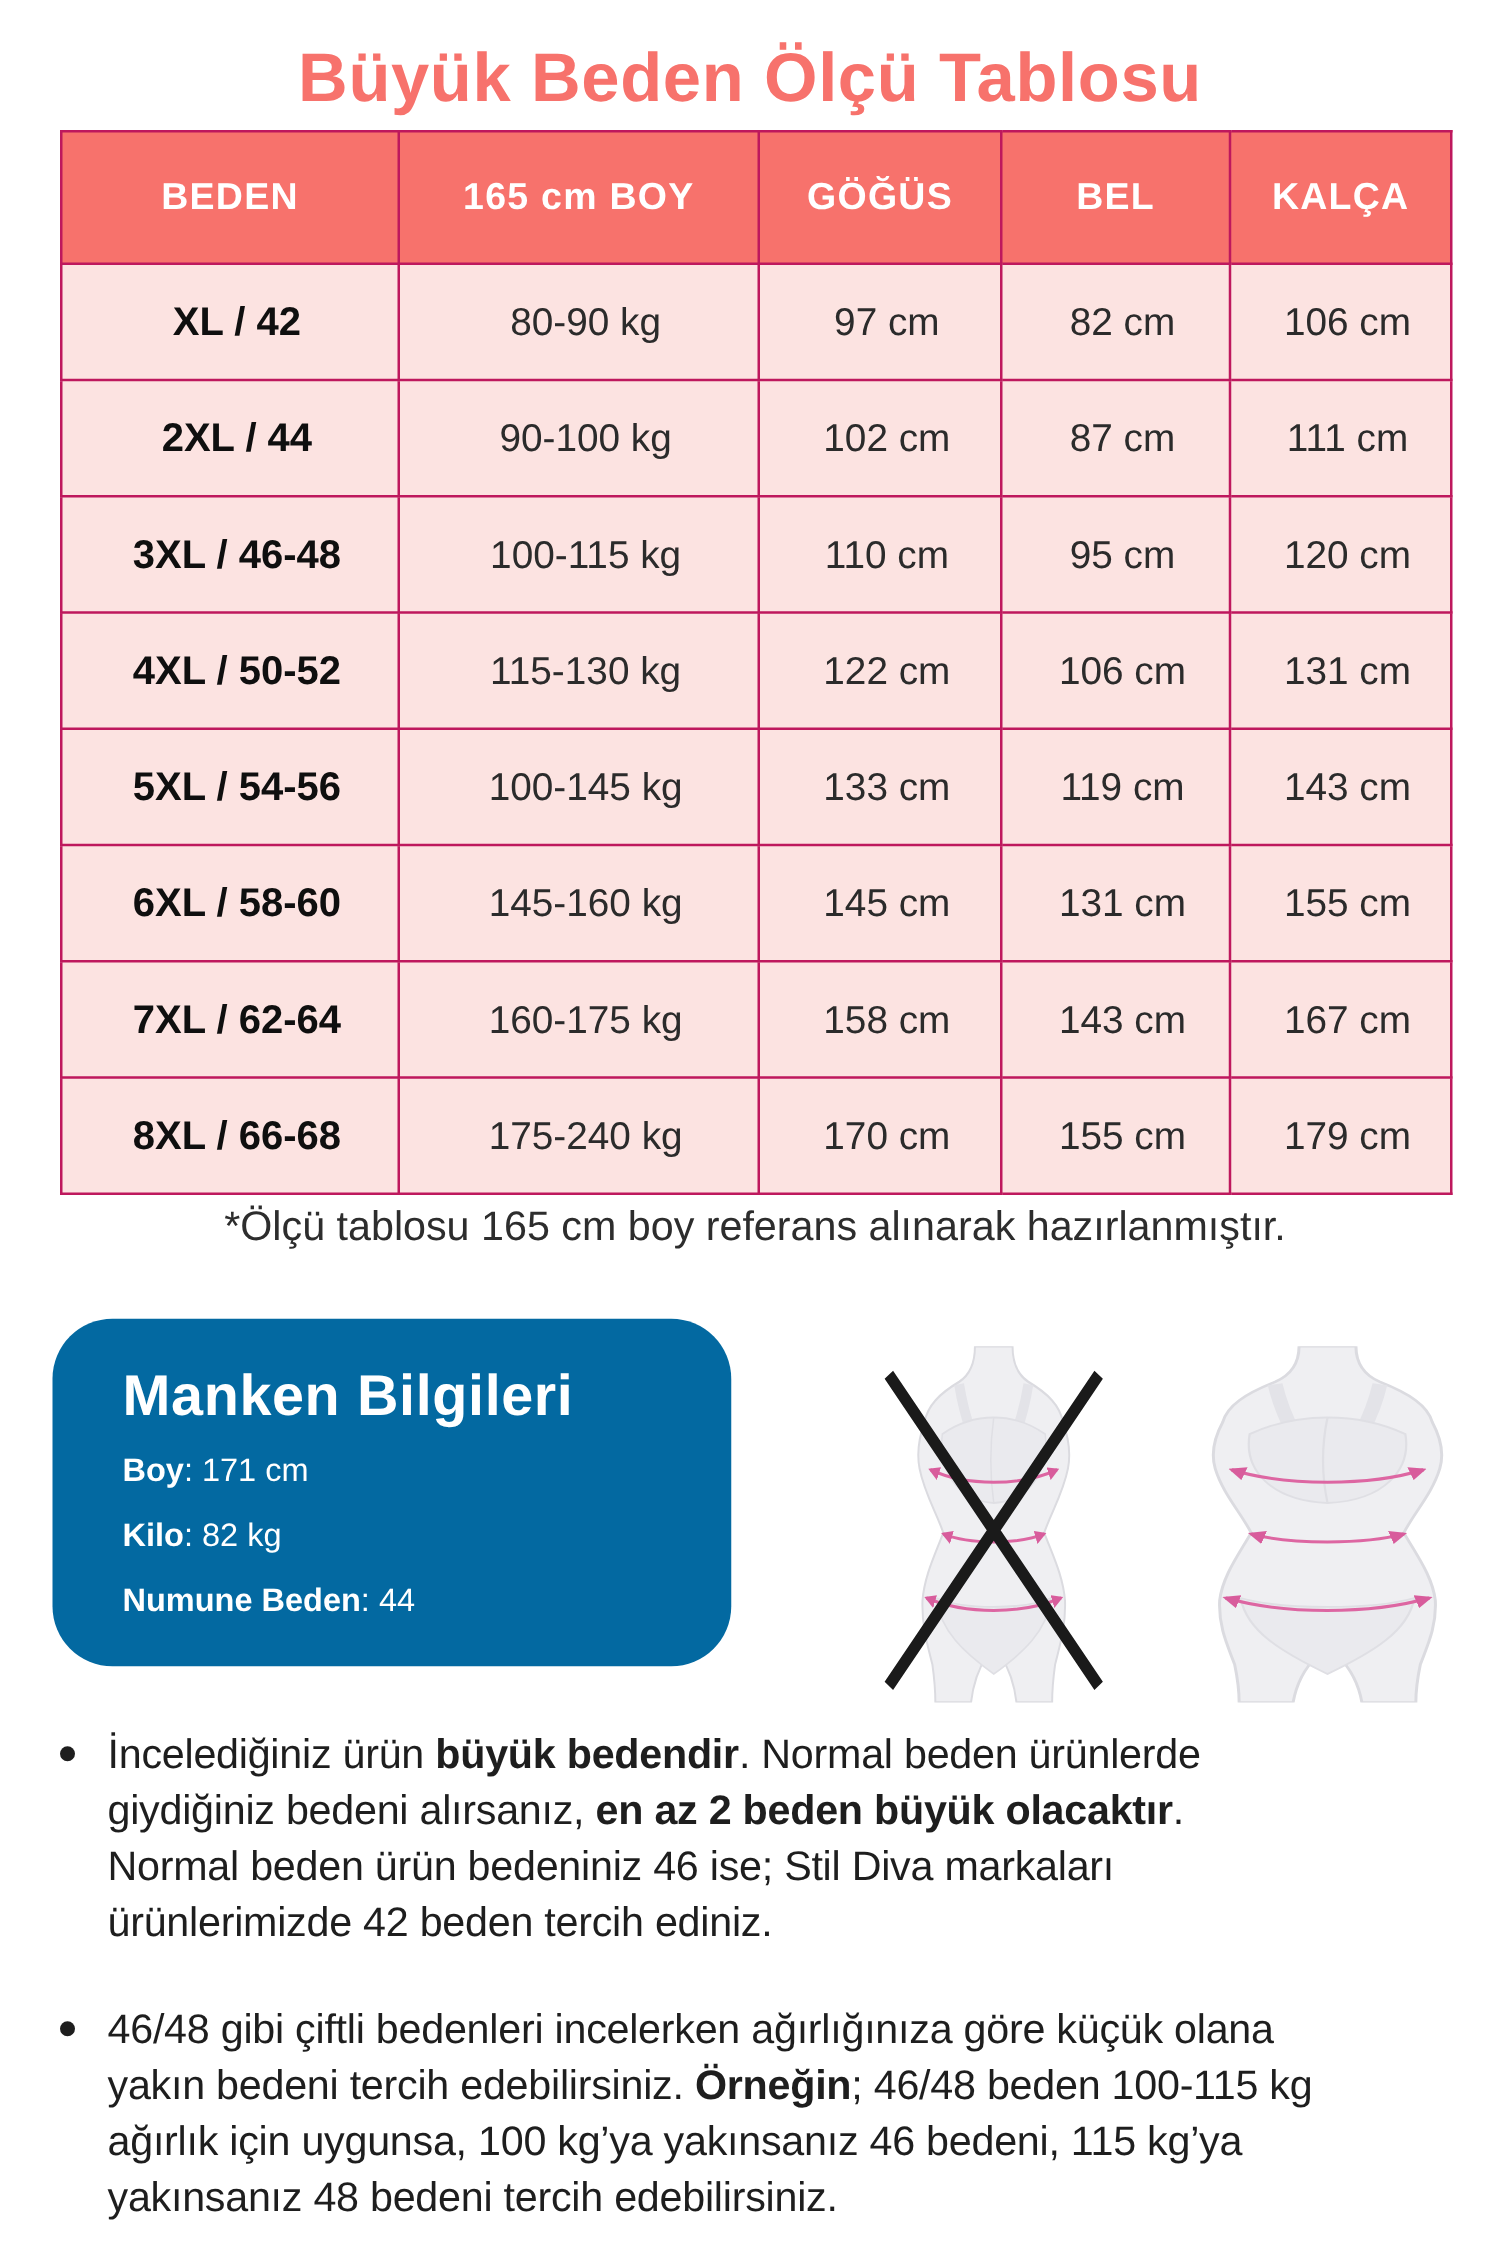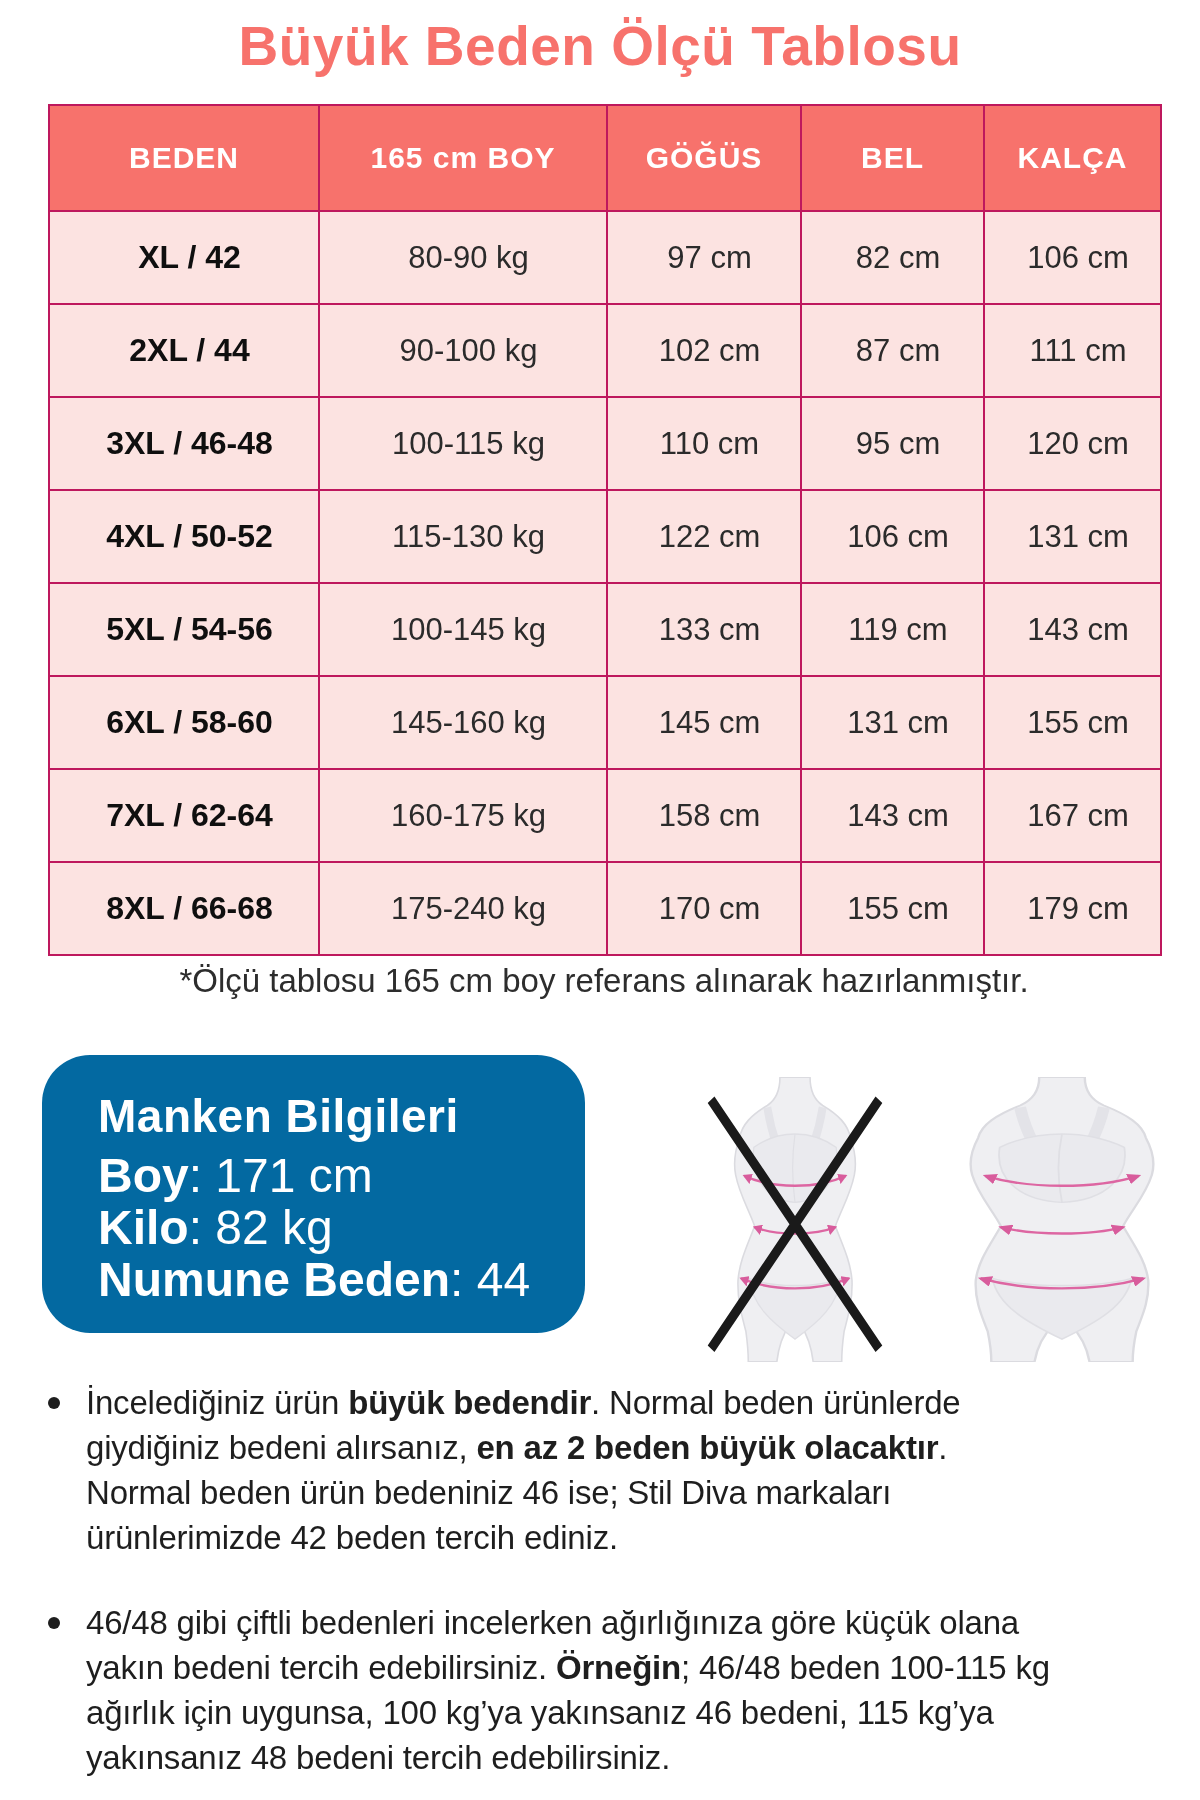--- a/index.html
+++ b/index.html
@@ -2,21 +2,21 @@
 <html lang="tr"><head>
 <meta charset="utf-8">
 <style>
   html,body{margin:0;padding:0;background:#ffffff;}
   #canvas{
     position:relative;width:1200px;height:1800px;background:#ffffff;overflow:hidden;
     font-family:"Liberation Sans","DejaVu Sans",sans-serif;
   }
   
   .page-title{
-    position:absolute;top:14px;left:0;width:1200px;text-align:center;
+    position:absolute;top:30px;left:0;width:1200px;text-align:center;
     font-size:55px;font-weight:700;color:#F7726C;letter-spacing:0.5px;
   }
   
   .size-table{
     position:absolute;top:104px;left:48px;width:1112px;
     border-collapse:collapse;table-layout:fixed;
   }
   .size-table th,.size-table td{
     border:2px solid #be185d;text-align:center;vertical-align:middle;
   }
@@ -33,21 +33,21 @@
     position:absolute;top:962px;left:48px;width:1112px;text-align:center;
     font-size:33px;color:#2d2d2d;
   }
   
   .model-box{
     position:absolute;top:1055px;left:42px;width:543px;height:278px;
     background:#0369a1;border-radius:48px;color:#ffffff;box-sizing:border-box;
     padding:34px 40px 0 56px;
   }
   .model-box .mtitle{font-size:46px;font-weight:700;letter-spacing:0.5px;}
-  .model-box .mline{font-size:48px;margin-top:14px;line-height:38px;}
+  .model-box .mline{font-size:26px;margin-top:14px;line-height:38px;}
   .model-box .mline .b{font-weight:700;}
   
   .figures{position:absolute;top:1077px;left:700px;width:480px;height:290px;}
   .figure{position:absolute;top:0;}
   .figure.slim{left:0;width:190px;height:285px;}
   .figure.wide{left:247px;width:230px;height:285px;}
   
   .notes{
     position:absolute;top:1380px;left:40px;width:1010px;
     list-style:none;margin:0;padding:0;

